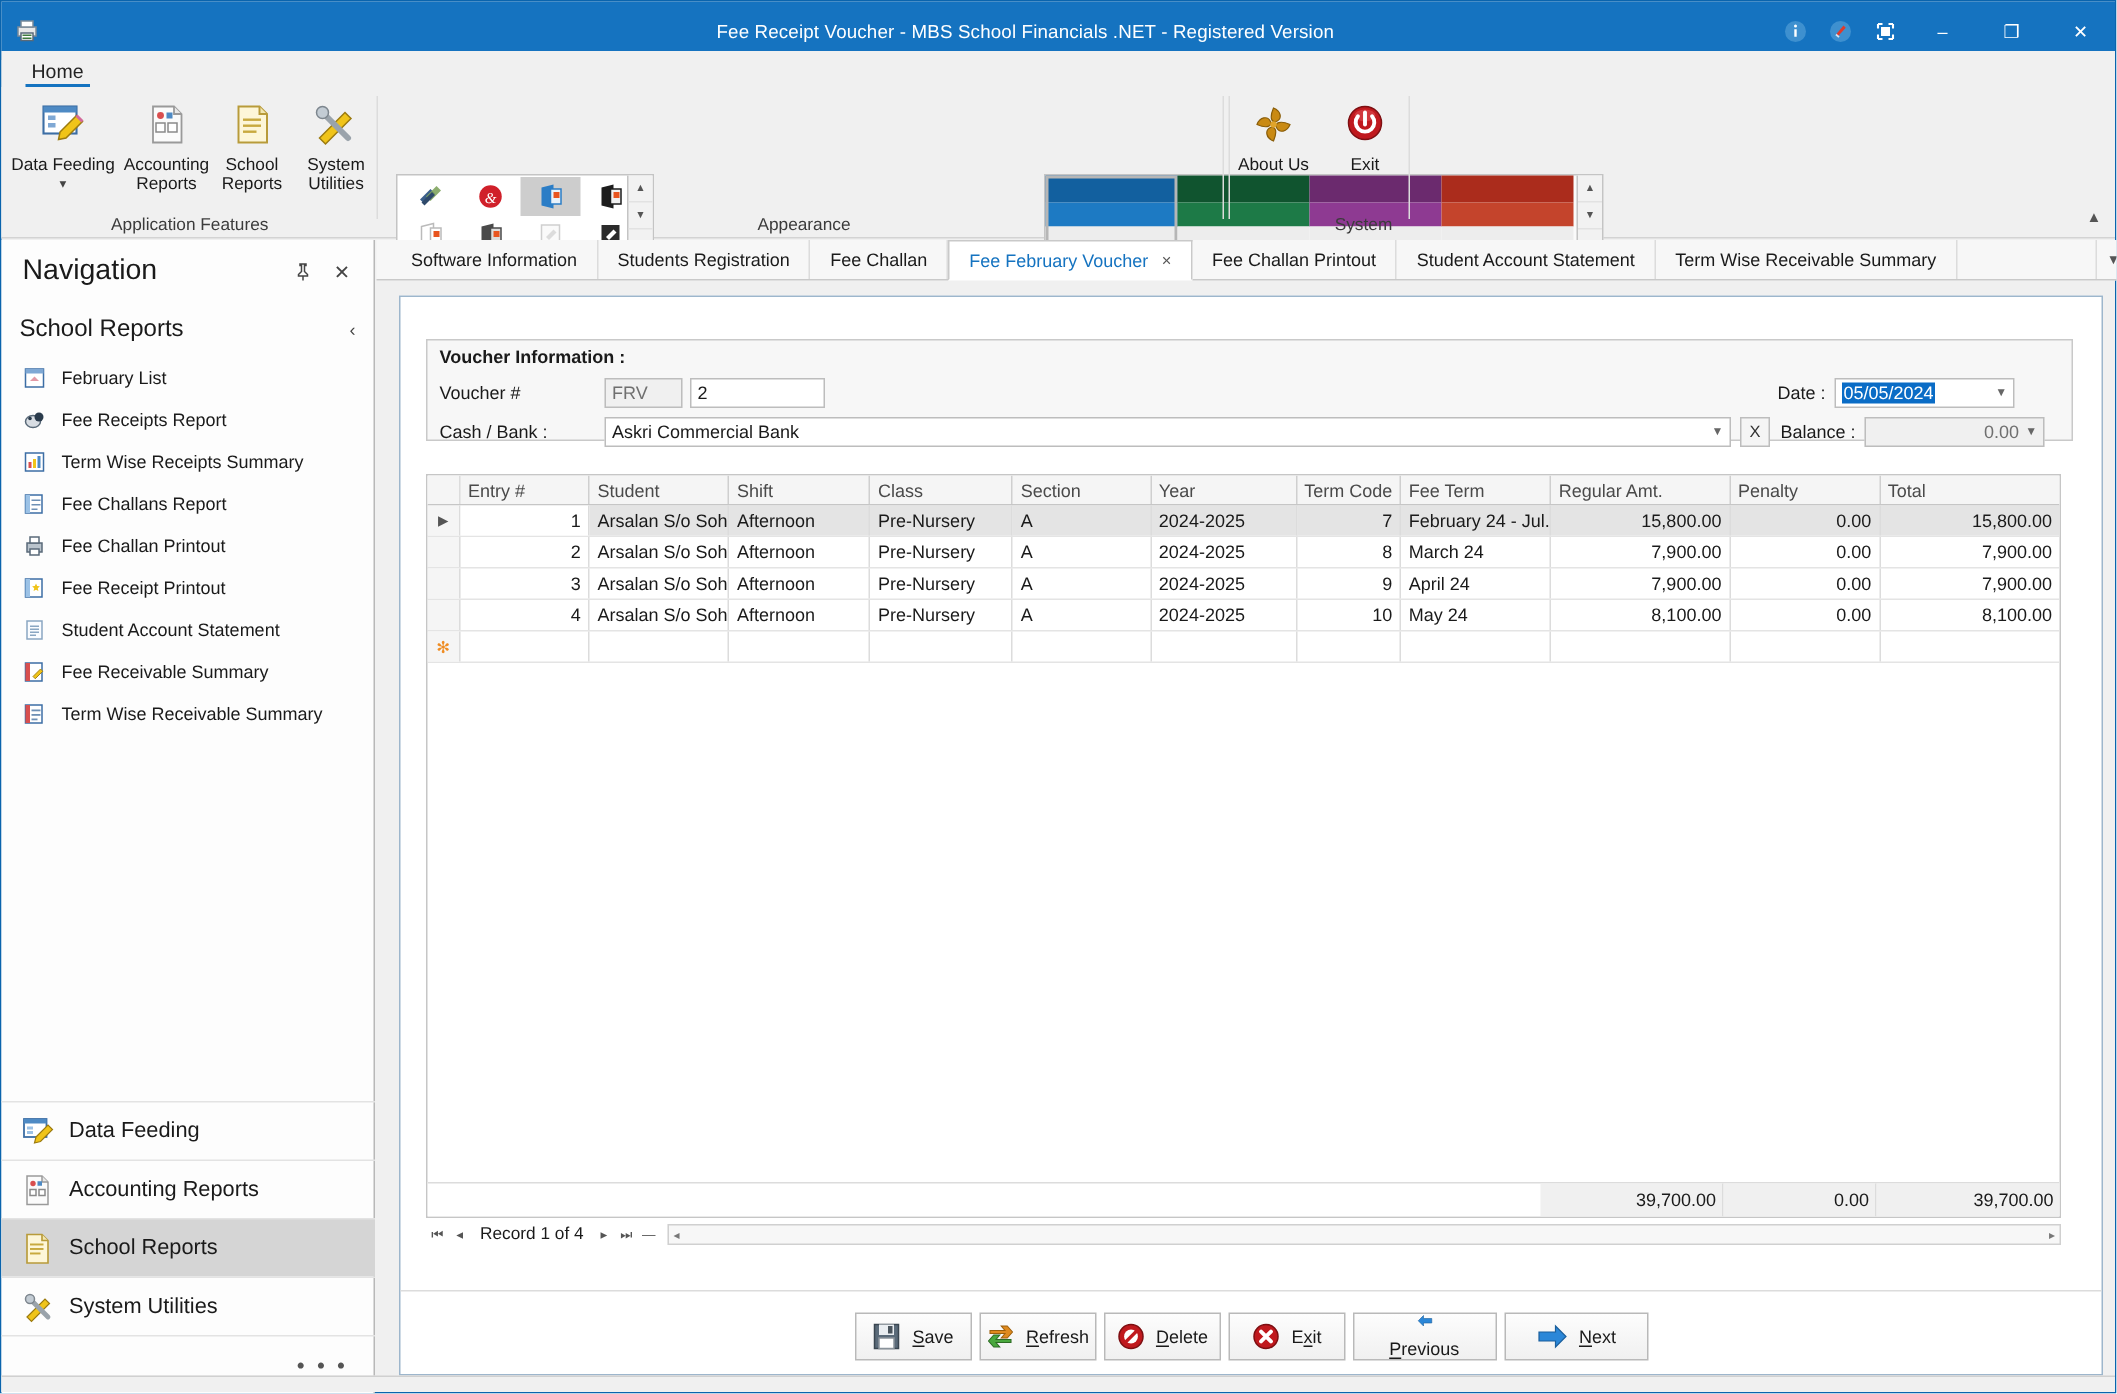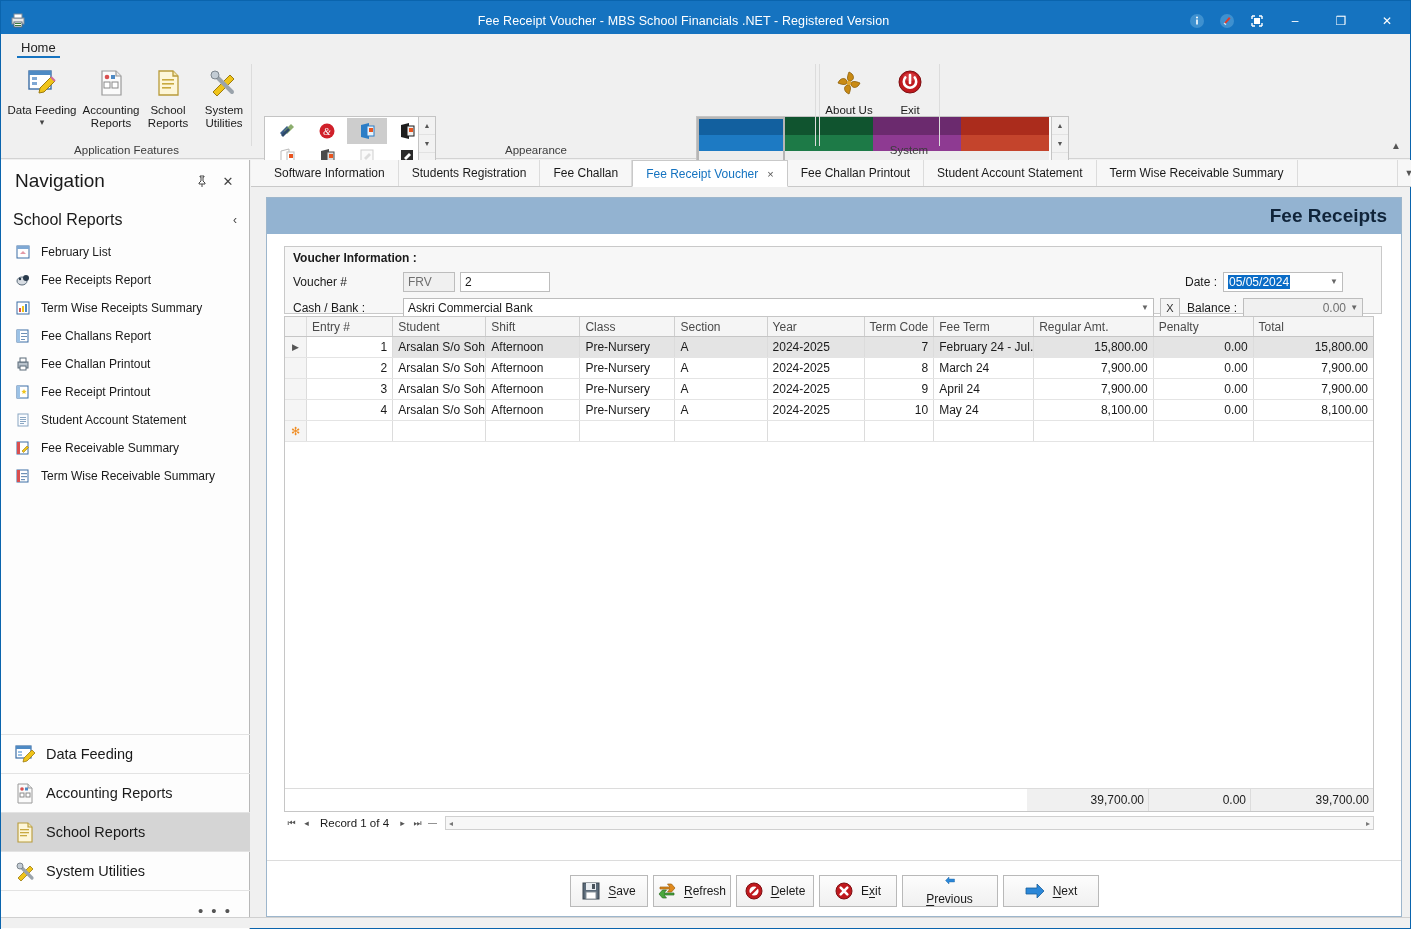--- a/index.html
+++ b/index.html
@@ -73,21 +73,21 @@
   .nav-bigitem{height:38px;display:flex;align-items:center;padding-left:14px;font-size:14.5px;color:#1a1a1a;border-top:1px solid #e3e3e3;}
   .nav-bigitem.sel{background:#d5d5d5;}
   .nav-bigitem .ni{width:31px;display:flex;align-items:center;}
   .nav-dots{height:38px;display:flex;align-items:center;justify-content:flex-end;padding-right:18px;color:#555;font-size:15px;letter-spacing:2px;border-top:1px solid #e3e3e3;}
 
   
   .form{position:absolute;left:265px;top:196px;width:1136px;height:720px;background:#ffffff;border:1px solid #9db6cc;box-sizing:border-box;}
   .form-hdr{height:36px;background:#93b3d1;display:flex;align-items:center;justify-content:flex-end;padding-right:14px;}
   .form-hdr .t{font-size:19px;font-weight:bold;color:#10243a;}
 
-  .vinfo{position:absolute;left:17px;top:48px;width:1098px;height:68px;border:1px solid #c9c9c9;box-sizing:border-box;background:#f7f7f7;}
+  .vinfo{position:absolute;left:17px;top:28px;width:1098px;height:68px;border:1px solid #c9c9c9;box-sizing:border-box;background:#f7f7f7;}
   .vinfo-title{position:absolute;left:8px;top:4px;font-size:12px;font-weight:bold;color:#1a1a1a;}
   .vrow{position:absolute;left:8px;height:20px;display:flex;align-items:center;}
   .lbl{font-size:12px;color:#1a1a1a;}
   .inp{box-sizing:border-box;border:1px solid #bdbdbd;background:#ffffff;height:20px;font-family:"Liberation Sans",sans-serif;font-size:12px;color:#1a1a1a;padding:0 4px;display:flex;align-items:center;}
   .inp.ro{background:#f0f0f0;color:#6f6f6f;}
   .combo{position:relative;}
   .combo .arr{position:absolute;right:4px;top:4px;font-size:8px;color:#666;}
   .selhl{background:#0a6cc6;color:#ffffff;padding:0 1px;}
   .xbtn{width:20px;height:20px;border:1px solid #bdbdbd;background:#f5f5f5;display:flex;align-items:center;justify-content:center;font-size:11px;color:#333;box-sizing:border-box;}
 
@@ -363,21 +363,21 @@
     <div class="dtab">
         <span>Software Information</span>
       </div>
     <div class="dtab">
         <span>Students Registration</span>
       </div>
     <div class="dtab">
         <span>Fee Challan</span>
       </div>
     <div class="dtab active">
-      <span>Fee Receipt Voucher</span>
+      <span>Fee February Voucher</span>
       <span class="x">×</span>
     </div>
     <div class="dtab">
         <span>Fee Challan Printout</span>
       </div>
     <div class="dtab">
         <span>Student Account Statement</span>
       </div>
     <div class="dtab">
         <span>Term Wise Receivable Summary</span>
@@ -547,23 +547,20 @@
               <circle cx="5" cy="5" r="3" fill="#c3ccd4" stroke="#7d868e"></circle>
             </svg>
           </span>
         <span>System Utilities</span>
       </div>
       <div class="nav-dots">• • •</div>
     </div>
   </div>
 
   <div class="form">
-    <div class="form-hdr">
-      <div class="t">Fee Receipts</div>
-    </div>
 
     <div class="vinfo">
       <div class="vinfo-title">Voucher Information :</div>
 
       <div class="vrow" style="top:25px;left:8px;">
         <span class="lbl" style="width:110px;">Voucher #</span>
         <span class="inp ro" style="width:52px;justify-content:flex-start;">FRV</span>
         <span class="inp" style="width:90px;margin-left:5px;">2</span>
       </div>
 

